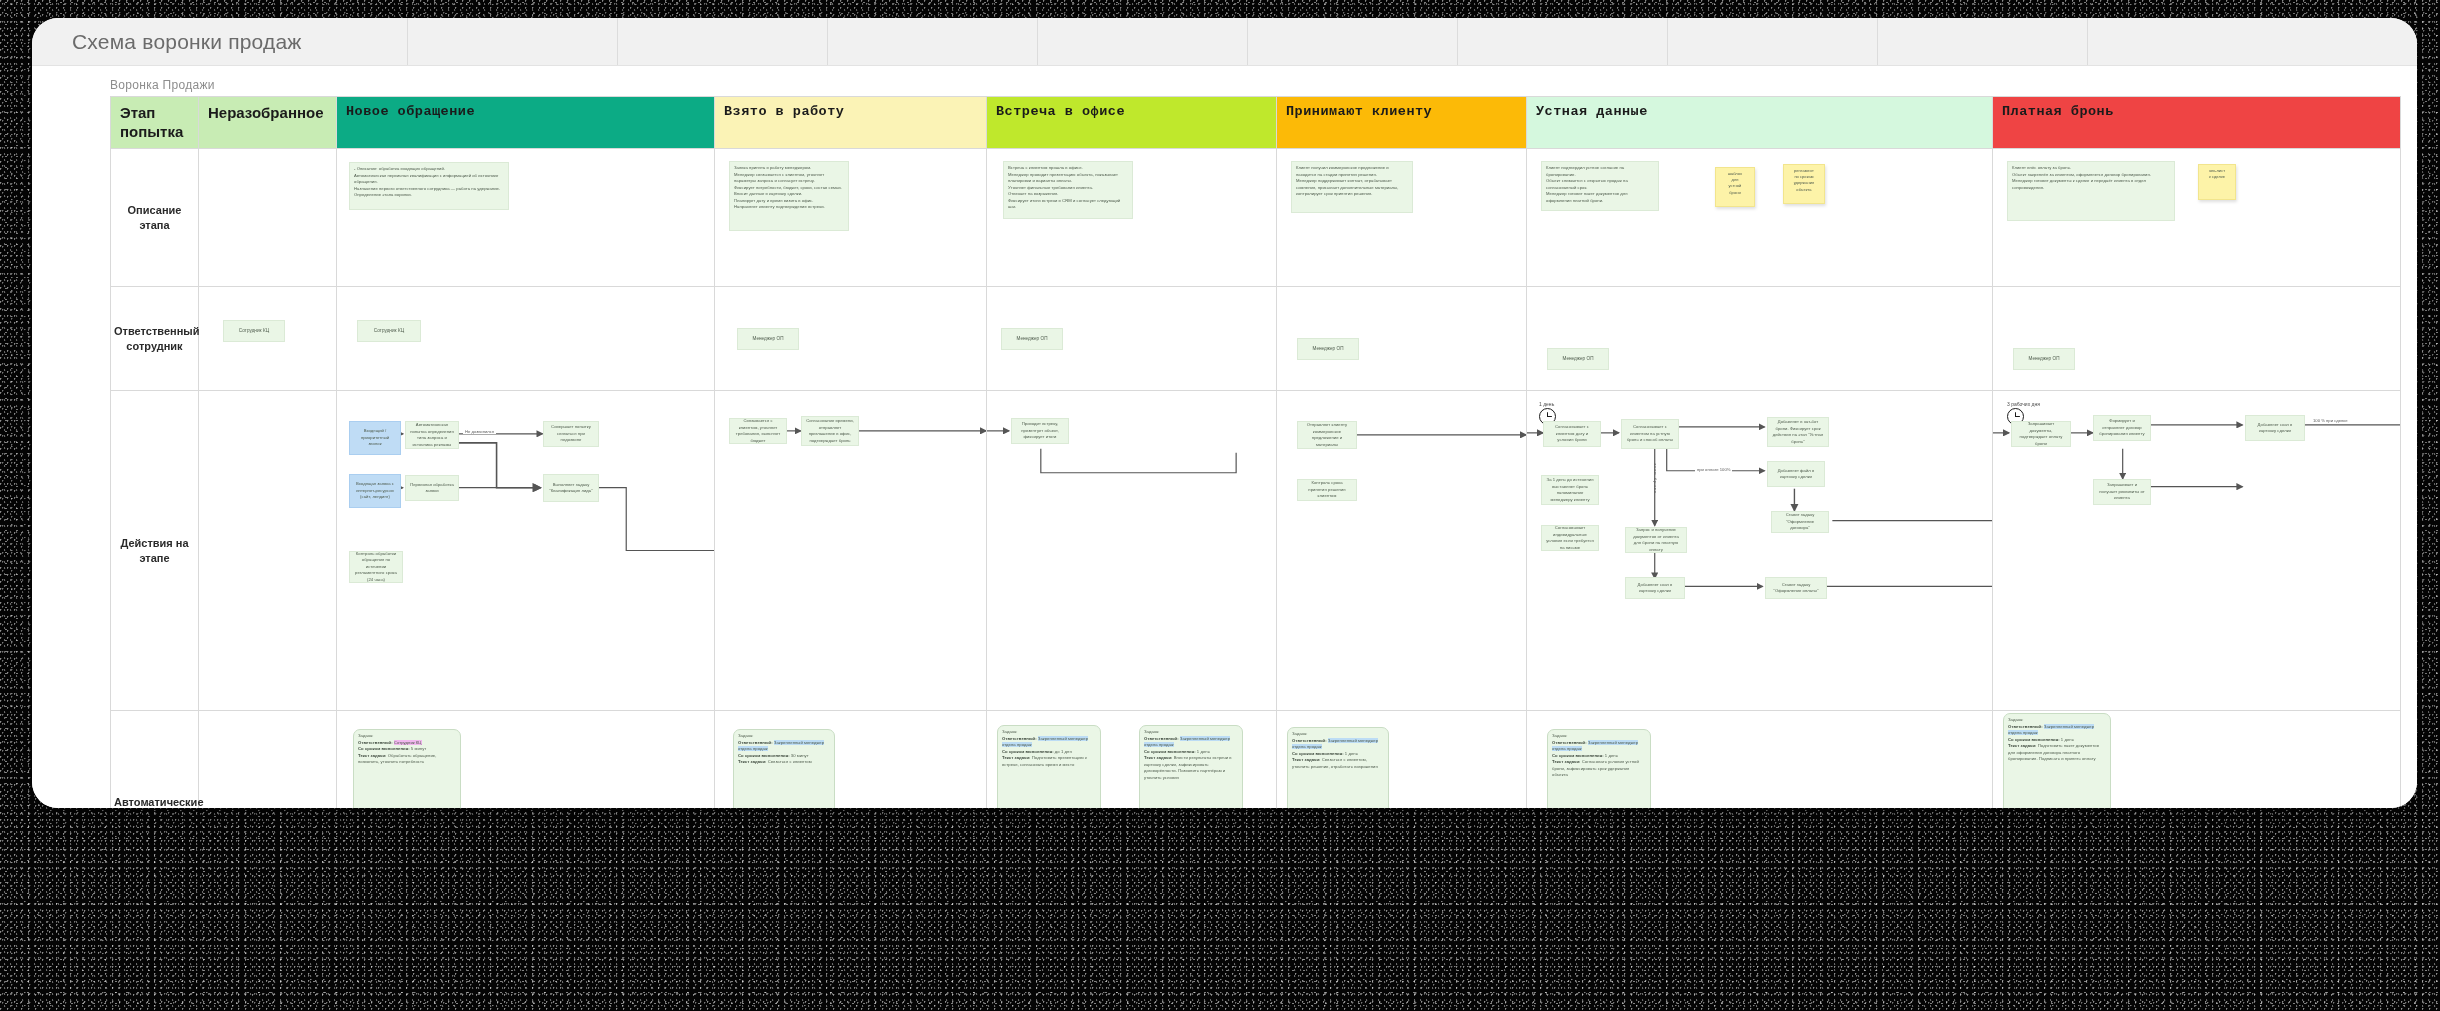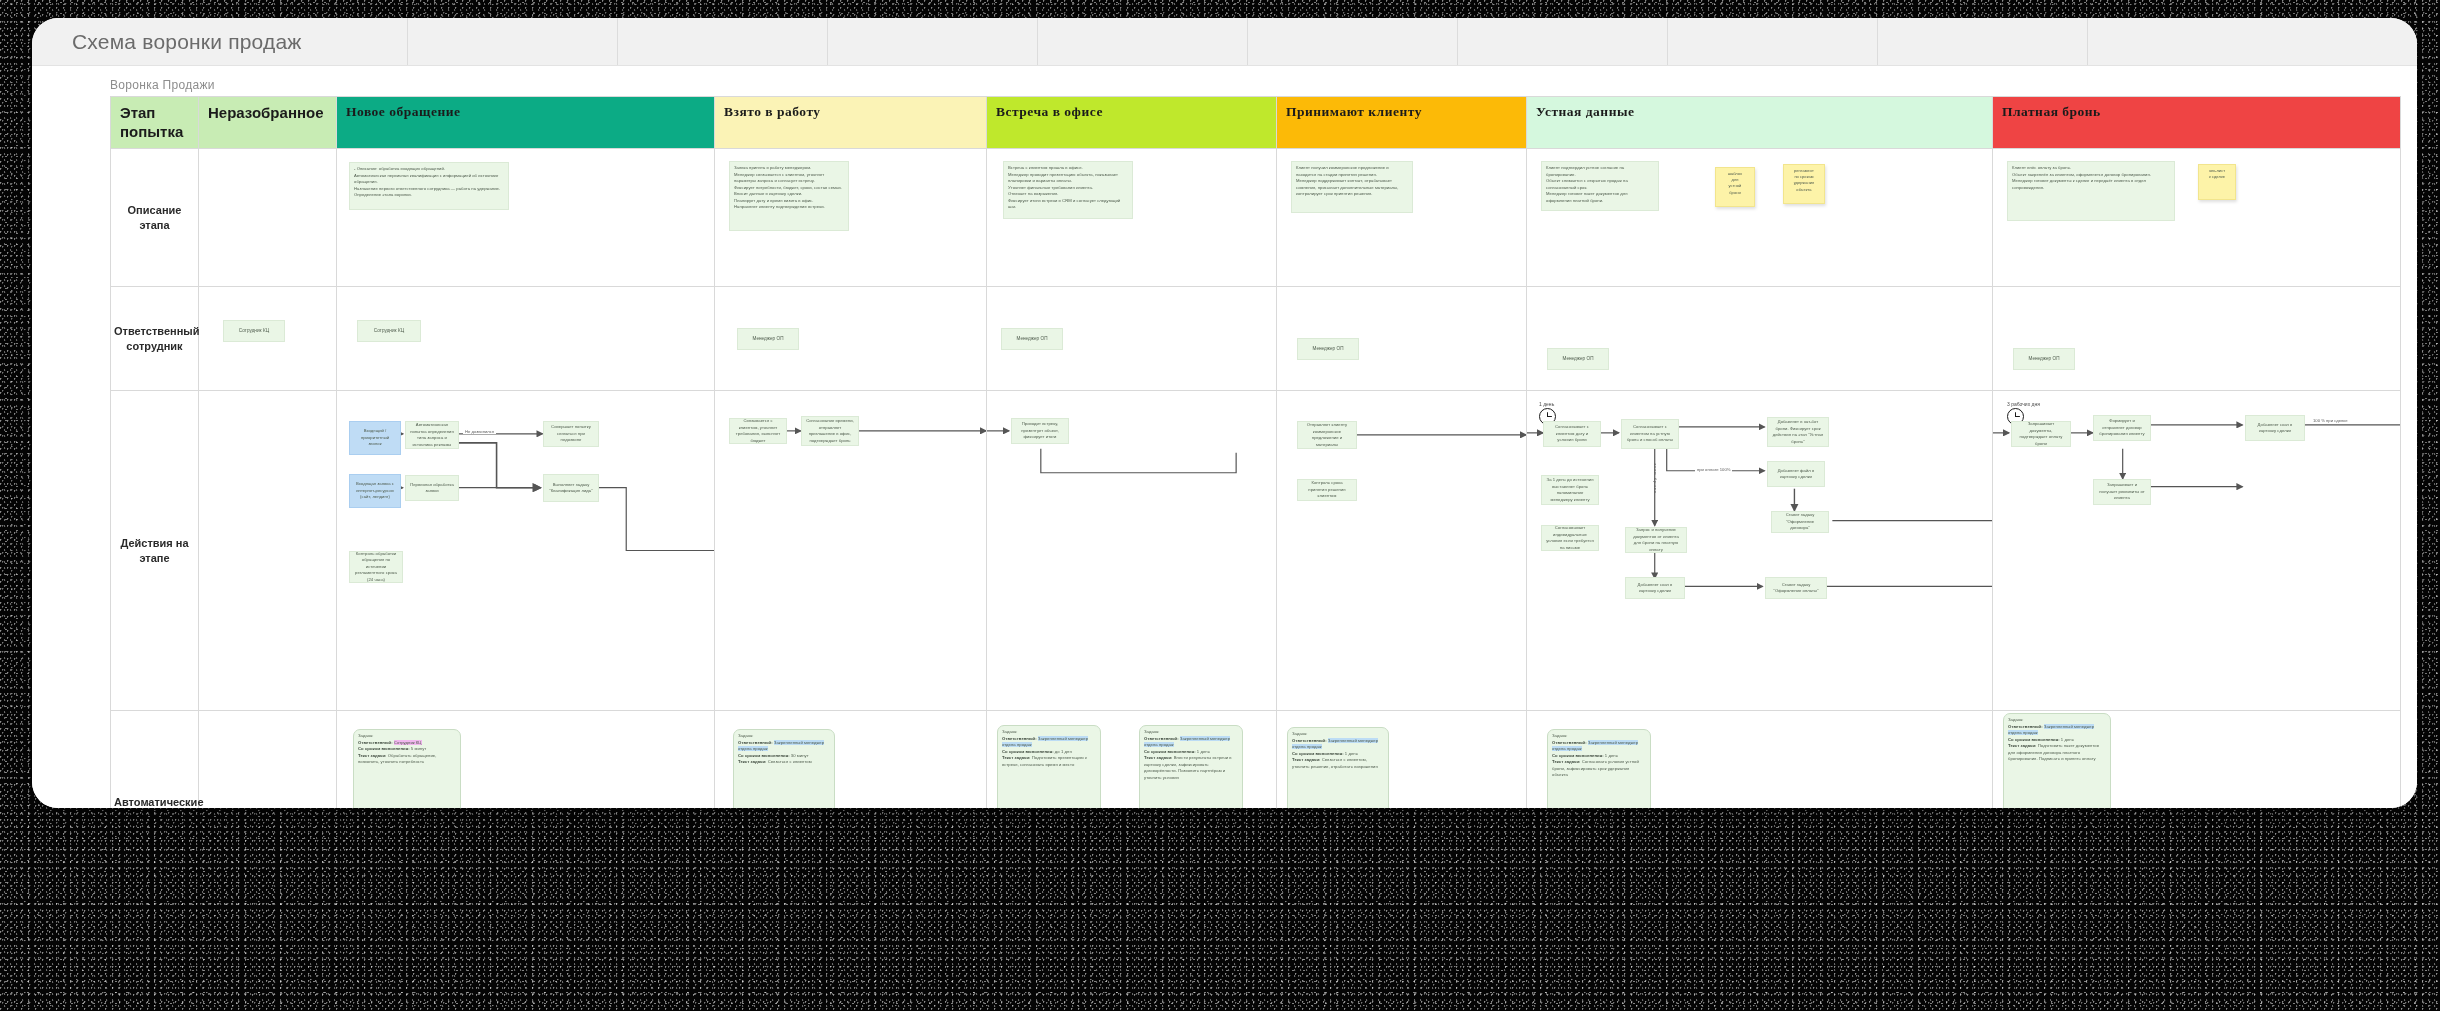--- a/index.html
+++ b/index.html
@@ -91,21 +91,21 @@
   .hdr {
     height: 52px;
     font-weight: bold;
     font-size: 15px;
     color: #1b1b1b;
     padding: 7px 0 0 9px !important;
     vertical-align: top;
     text-align: left;
     line-height: 1.25;
   }
-  .hdr.mono { font-family: Liberation Serif, serif; font-size: 13.5px; letter-spacing: .5px; }
+  .hdr.mono { font-family: Liberation Mono, monospace; font-size: 13.5px; letter-spacing: .5px; }
 
   
   .rowlab {
     width: 88px;
     font-weight: bold;
     font-size: 11px;
     color: #2a2a2a;
     text-align: center;
     vertical-align: middle !important;
     line-height: 1.35;

